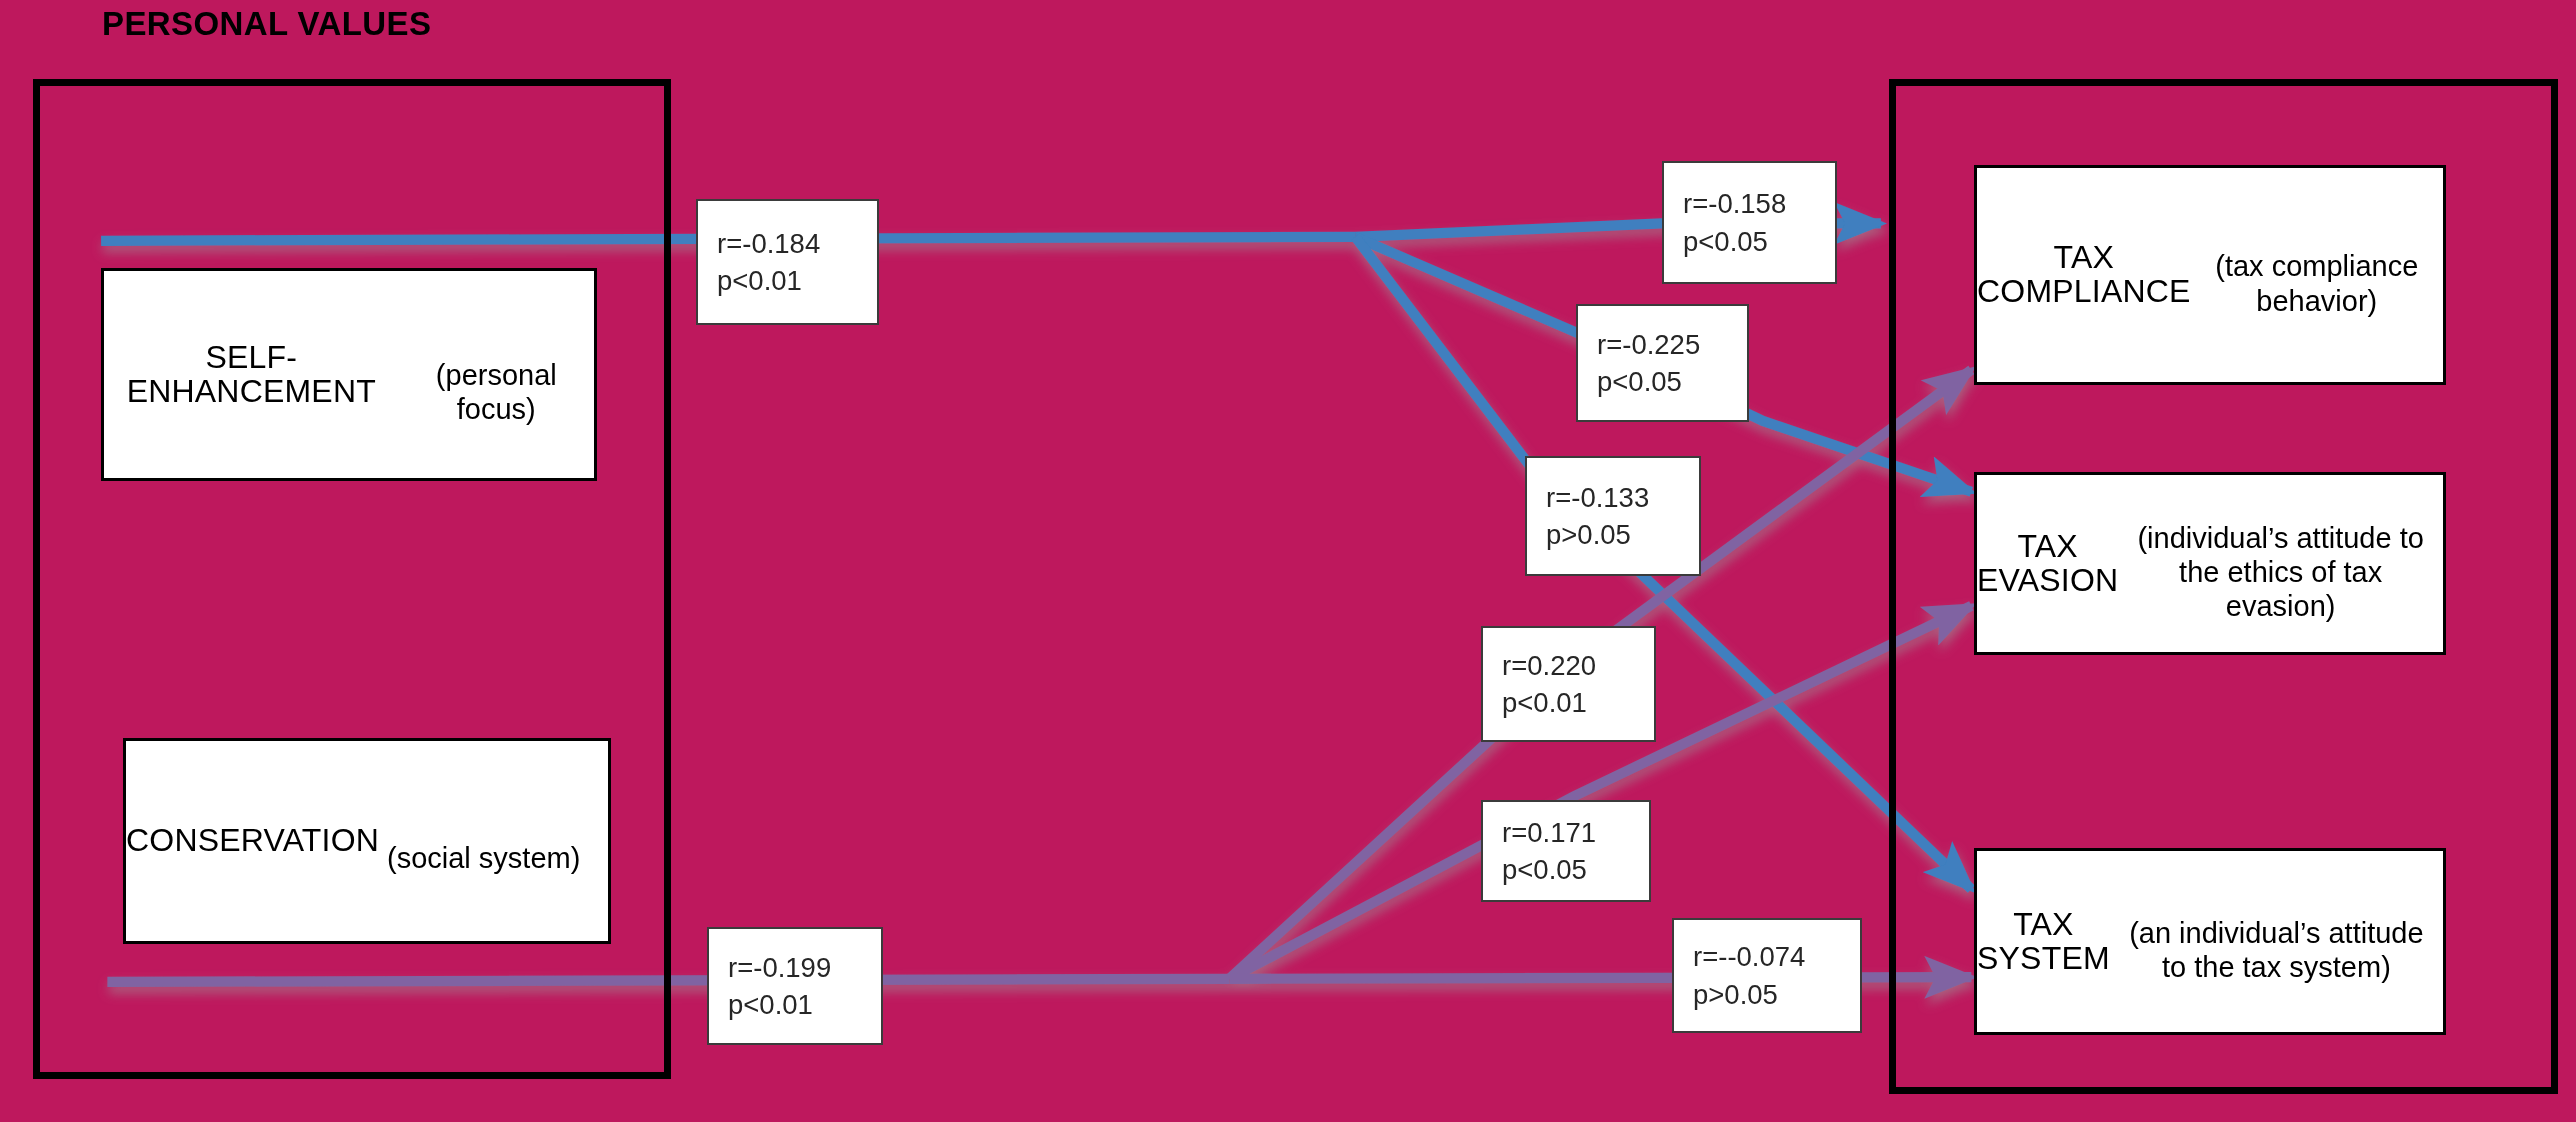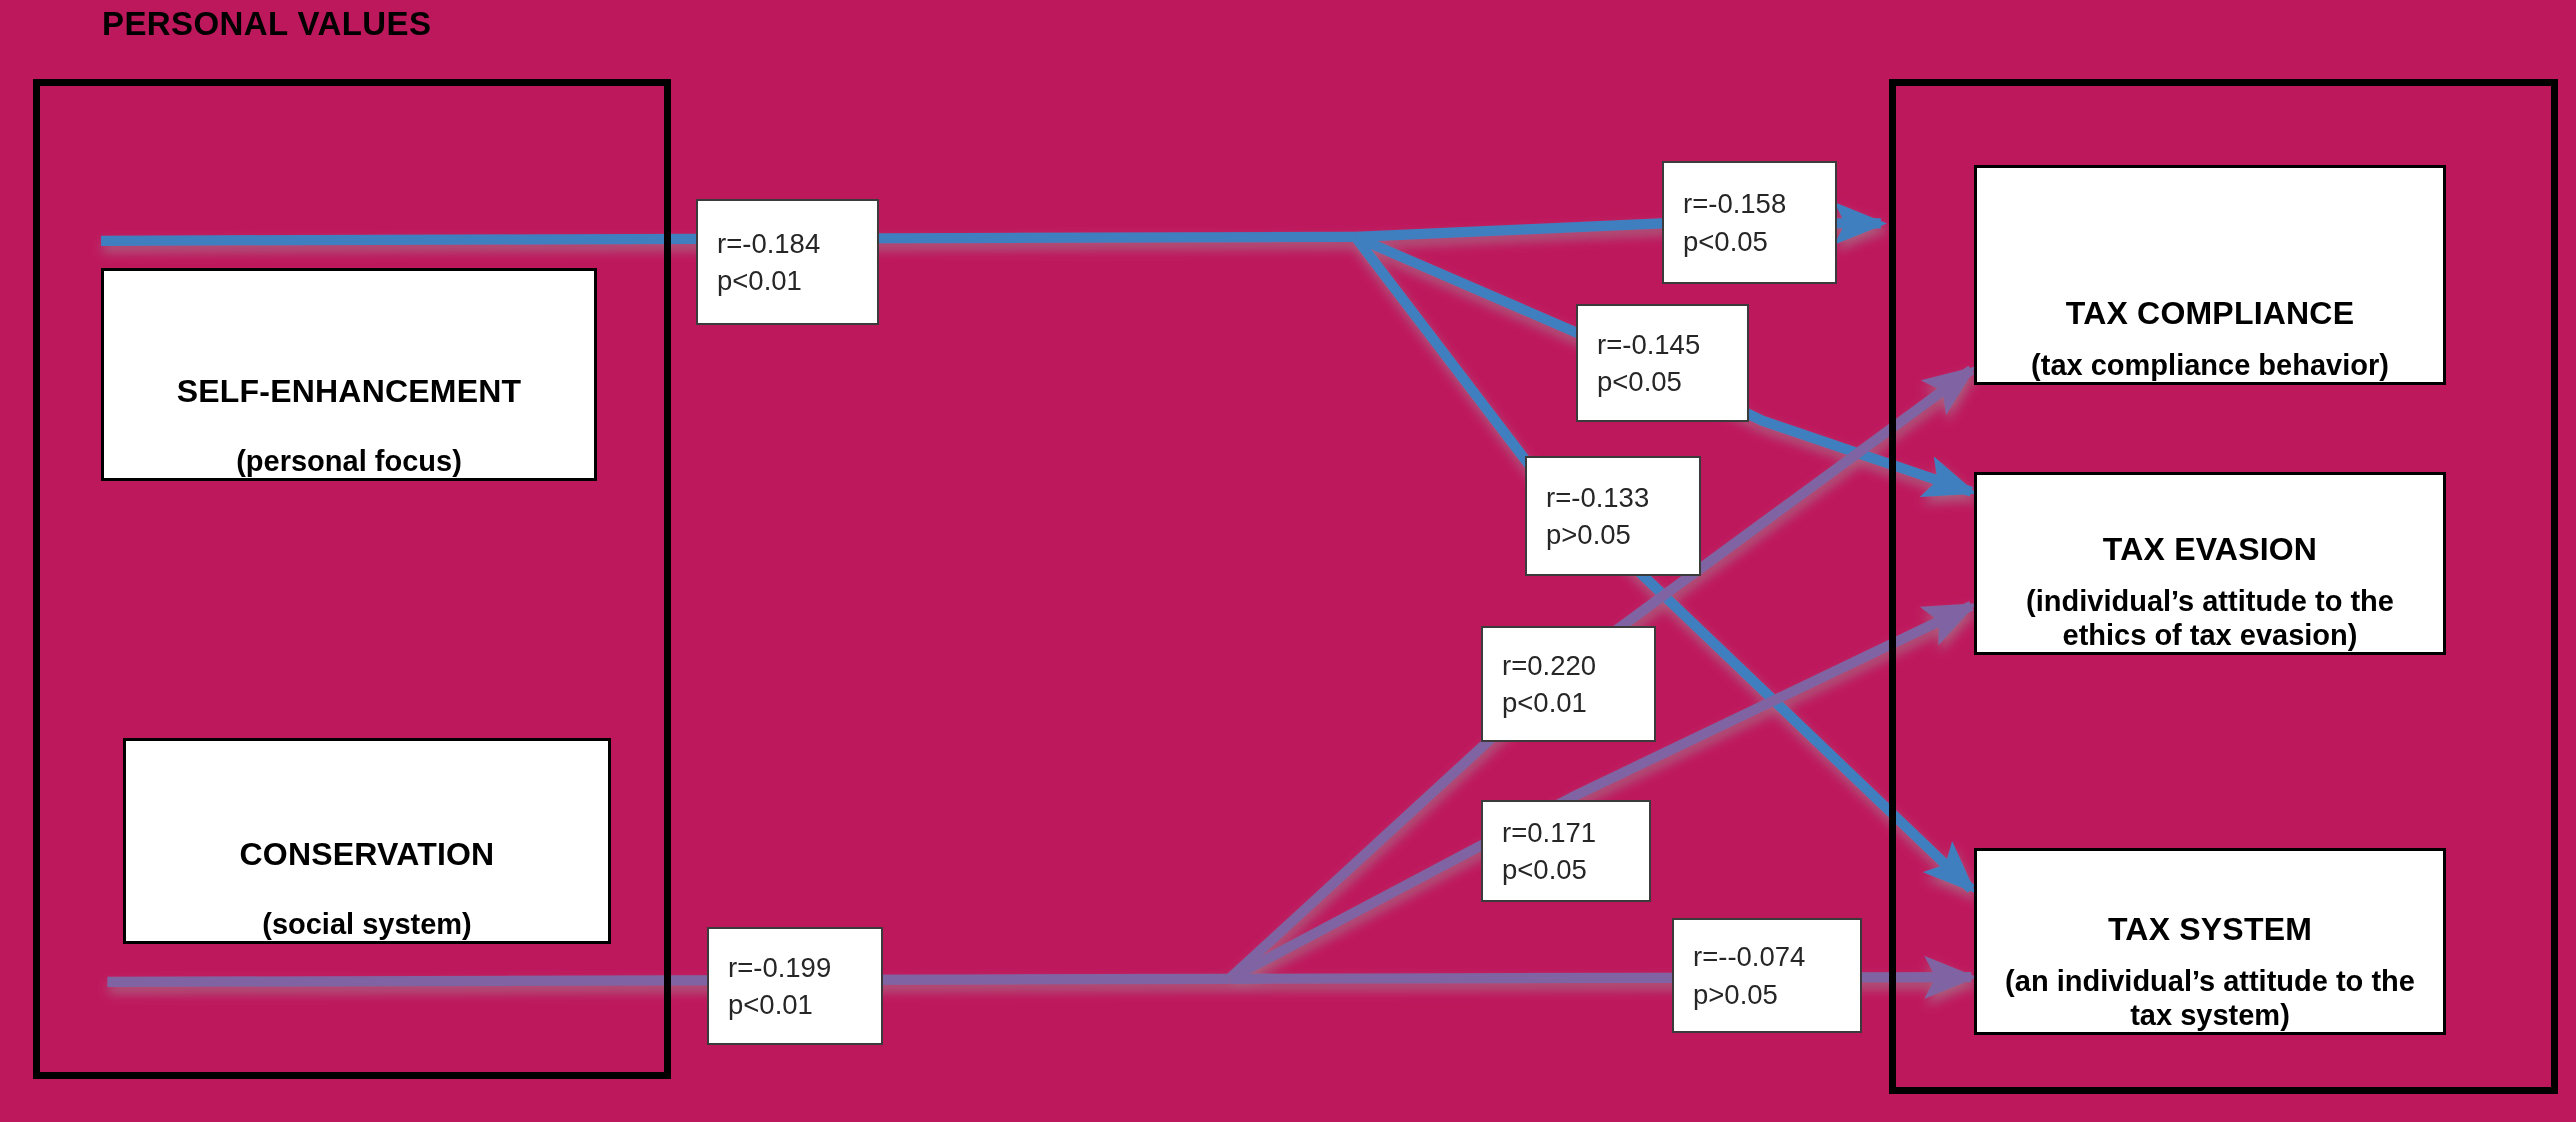--- a/index.html
+++ b/index.html
@@ -39,25 +39,25 @@
     border: 7px solid #000000;
     background: transparent;
     box-sizing: border-box;
   }
   .concept-box {
     position: absolute;
     border: 3.9px solid #000000;
     background: #ffffff;
     box-sizing: border-box;
     display: flex;
-    flex-direction: column;
+    flex-direction: row;
     align-items: center;
-    justify-content: flex-end;
+    justify-content: flex-start;
     text-align: center;
-    font-weight: bold;
+    font-weight: normal;
     color: #000000;
   }
   .concept-box .line1 {
     font-size: 32px;
     letter-spacing: 0.2px;
     line-height: 1.05;
   }
   .concept-box .line2 {
     font-size: 29px;
     line-height: 1.18;
@@ -159,21 +159,21 @@
     <span>r=-0.184</span>
     <span>p&lt;0.01</span>
   </div>
 
   <div class="stat-box" style="left:1662px; top:161px; width:175px; height:123px;">
     <span>r=-0.158</span>
     <span>p&lt;0.05</span>
   </div>
 
   <div class="stat-box" style="left:1576px; top:304px; width:173px; height:118px;">
-    <span>r=-0.145</span>
+    <span>r=-0.225</span>
     <span>p&lt;0.05</span>
   </div>
 
   <div class="stat-box" style="left:1525px; top:456px; width:176px; height:120px;">
     <span>r=-0.133</span>
     <span>p&gt;0.05</span>
   </div>
 
   <div class="stat-box" style="left:1481px; top:626px; width:175px; height:116px;">
     <span>r=0.220</span>

